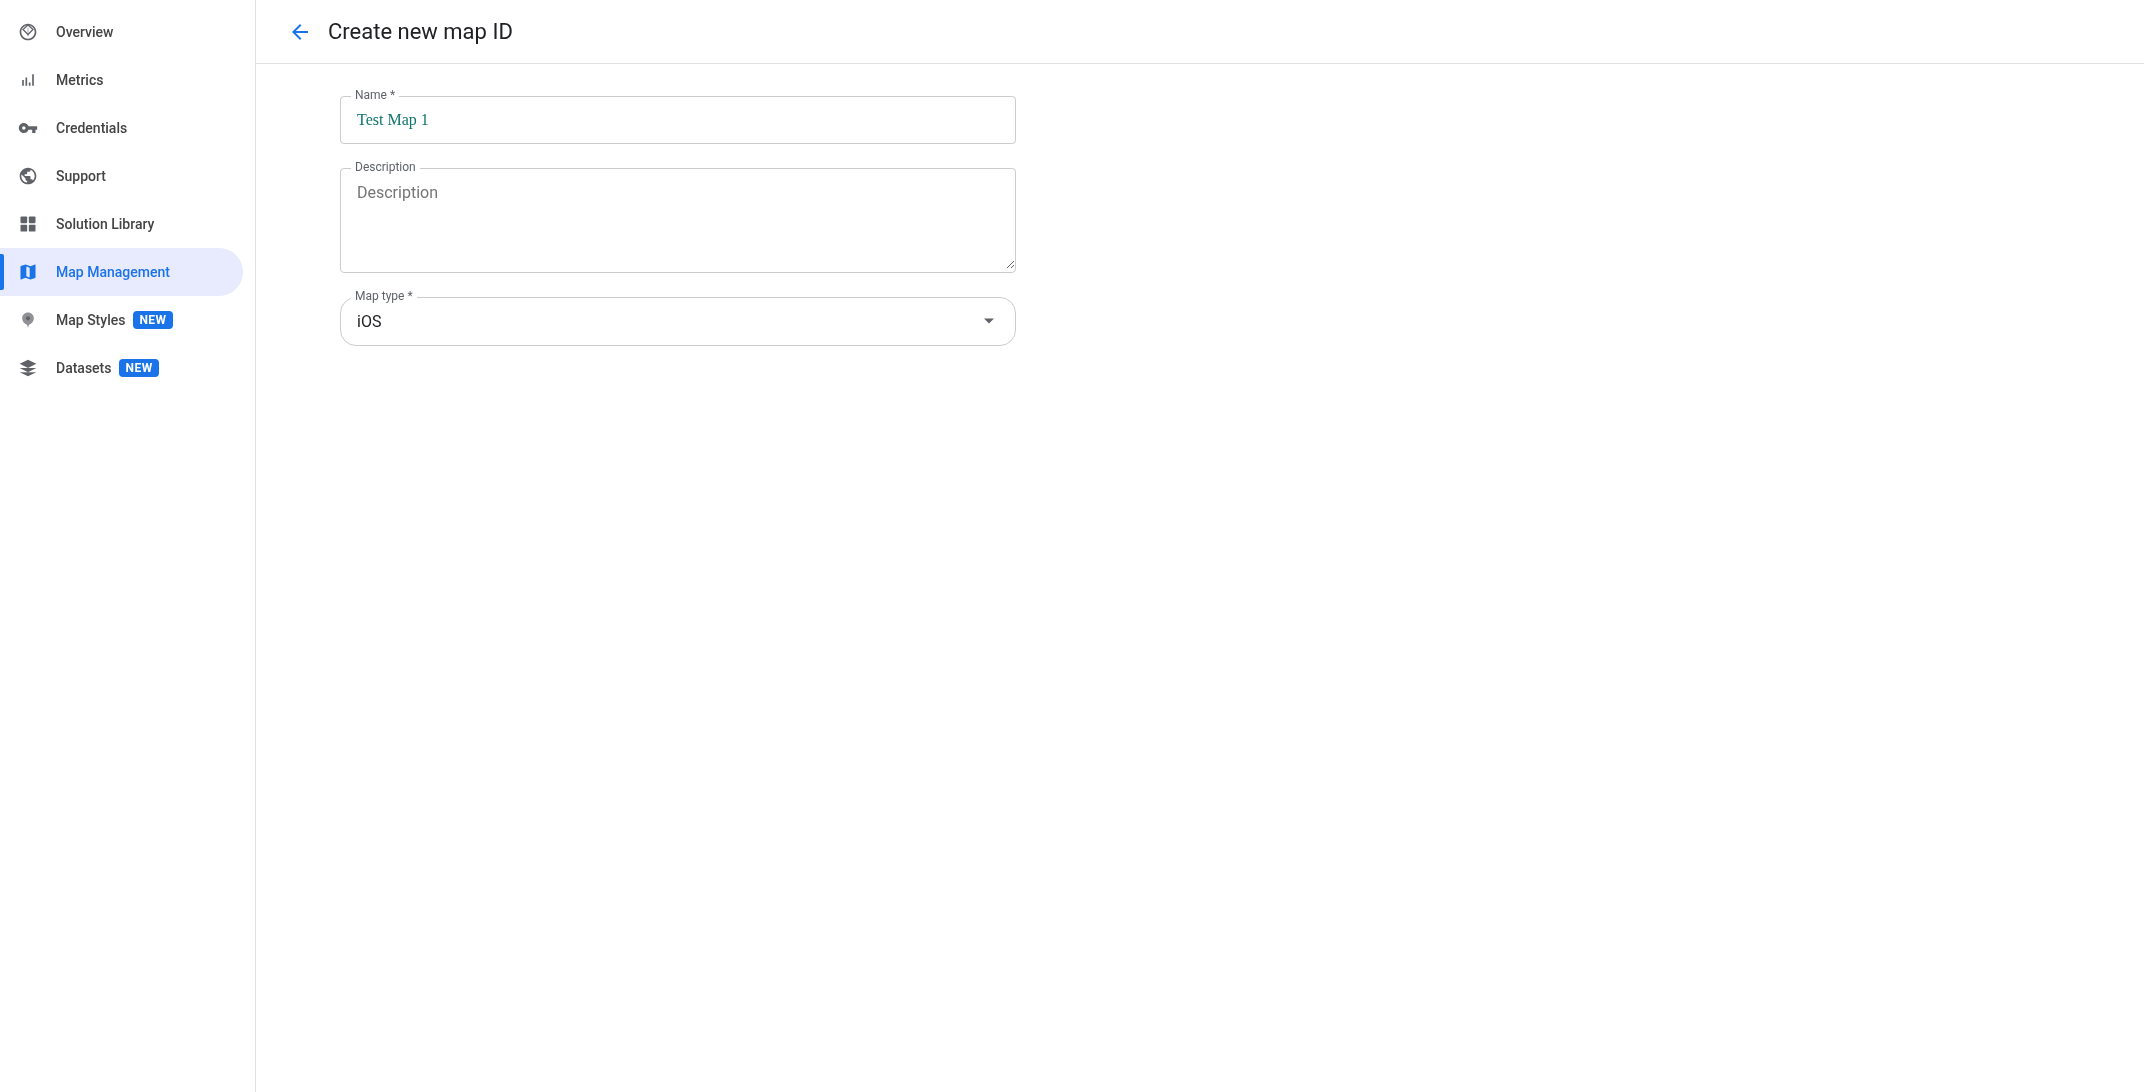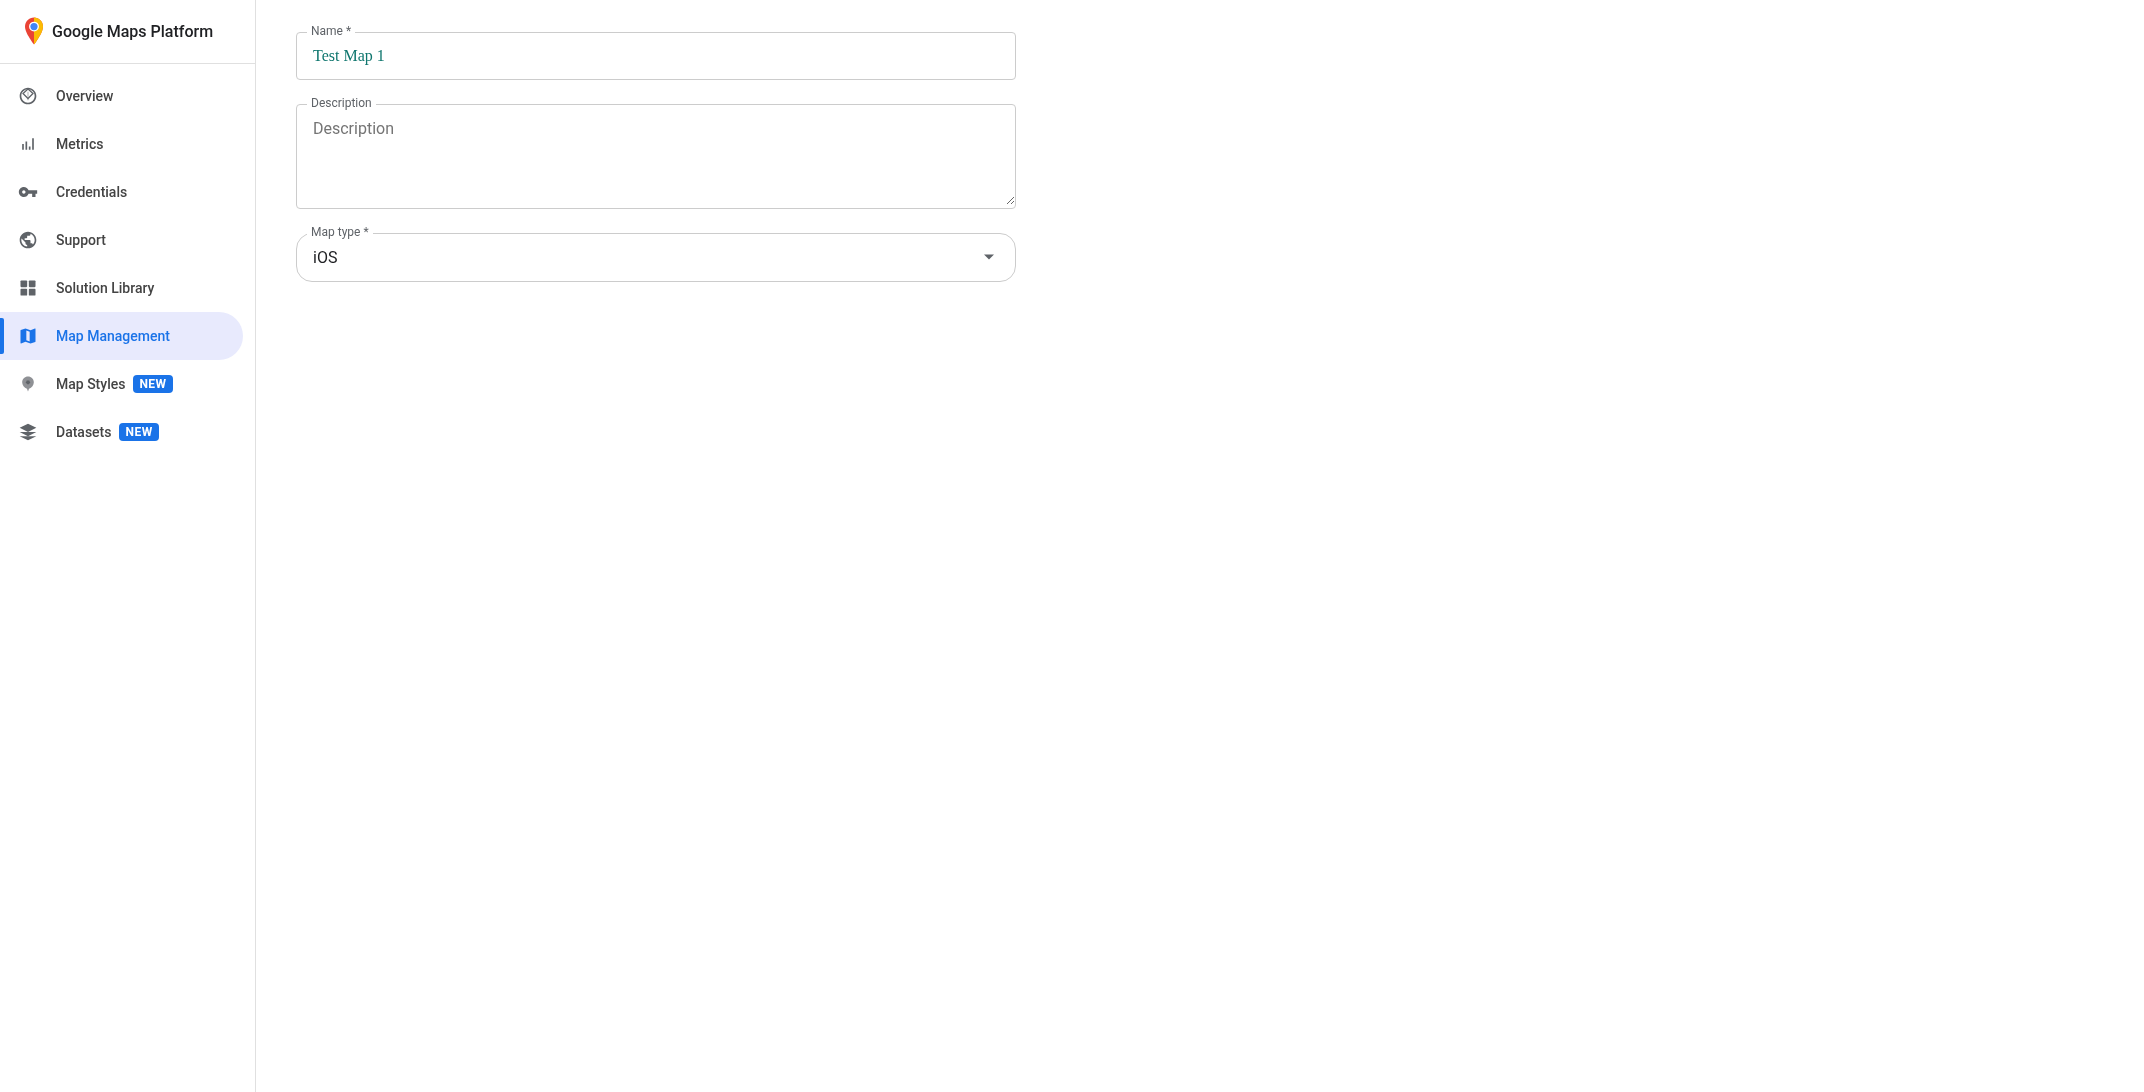--- a/index.html
+++ b/index.html
@@ -146,20 +146,21 @@
       color: #202124;
     }
 
     .form-area {
       padding: 32px 40px;
       max-width: 800px;
     }
 
     .form-group {
       margin-bottom: 24px;
+      margin-left: 44px;
     }
 
     .input-wrapper {
       position: relative;
       border: 1px solid #ccc;
       border-radius: 4px;
       background: #fff;
     }
 
     .field-label {
@@ -245,30 +246,20 @@
     
     .gmap-logo {
       width: 36px;
       height: 36px;
     }
   </style>
 </head>
 <body>
 
 <aside class="sidebar">
-  <div class="sidebar-header">
-
-    <svg class="gmap-logo" viewBox="0 0 40 40" xmlns="http://www.w3.org/2000/svg">
-      <path d="M20 4C14.48 4 10 8.48 10 14c0 7.5 10 20 10 20s10-12.5 10-20c0-5.52-4.48-10-10-10z" fill="#EA4335"></path>
-      <path d="M20 4c5.52 0 10 4.48 10 10 0 7.5-10 20-10 20V4z" fill="#FBBC04"></path>
-      <path d="M20 8.5A5.5 5.5 0 0 1 25.5 14a5.5 5.5 0 0 1-11 0A5.5 5.5 0 0 1 20 8.5z" fill="#fff"></path>
-      <circle cx="20" cy="14" r="4" fill="#4285F4"></circle>
-    </svg>
-    <span class="sidebar-title">Google Maps Platform</span>
-  </div>
 
   <nav class="sidebar-nav">
 
     <div class="nav-item">
       <span class="nav-icon">
         <svg width="20" height="20" viewBox="0 0 24 24" fill="currentColor">
           <path d="M12 2C6.48 2 2 6.48 2 12s4.48 10 10 10 10-4.48 10-10S17.52 2 12 2zm0 18c-4.41 0-8-3.59-8-8s3.59-8 8-8 8 3.59 8 8-3.59 8-8 8z"></path>
           <path d="M11 7h2v6h-2zm0 8h2v2h-2z" opacity="0.3"></path>
 
           <path d="M12 3.5L6 9l6 6 6-6z" fill="none" stroke="currentColor" stroke-width="1.5"></path>
@@ -345,20 +336,28 @@
         </svg>
       </span>
       <span class="nav-label">Datasets</span>
       <span class="new-badge">NEW</span>
     </div>
 
   </nav>
 </aside>
 
 <main class="main">
+  <div class="main-header">
+    <div class="back-button" title="Back">
+      <svg width="24" height="24" viewBox="0 0 24 24" fill="#1a73e8">
+        <path d="M20 11H7.83l5.59-5.59L12 4l-8 8 8 8 1.41-1.41L7.83 13H20v-2z"></path>
+      </svg>
+    </div>
+    <h1 class="main-title">Create new map ID</h1>
+  </div>
 
   <div class="form-area">
 
     <div class="form-group">
       <div class="input-wrapper">
         <span class="field-label">Name *</span>
         <input type="text" class="text-input" value="Test Map 1" style="">
       </div>
     </div>
 

